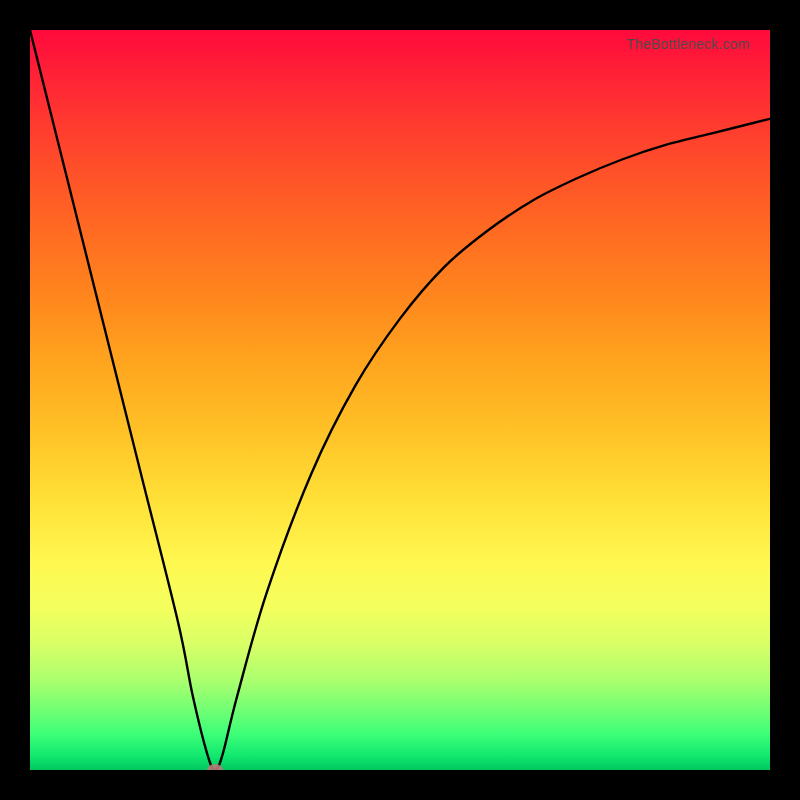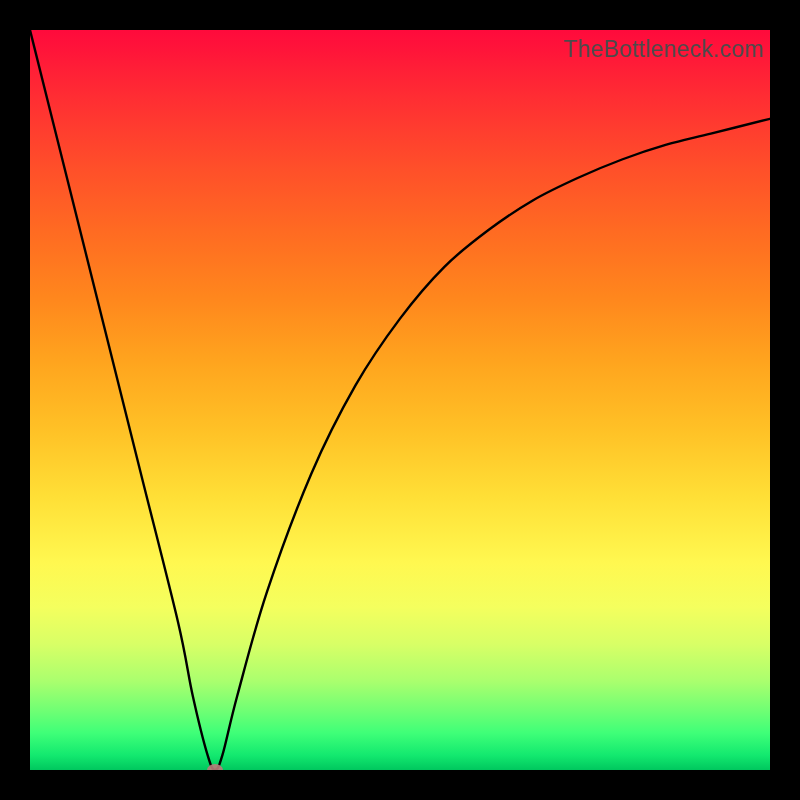--- a/index.html
+++ b/index.html
@@ -40,23 +40,23 @@
       #aaff6e 88%,
       #6fff74 92%,
       #3fff78 95%,
       #13e96f 98%,
       #00c75e 100%
     );
   }
   .watermark {
     position: absolute;
     top: 6px;
-    right: 6px;
+    right: 20px;
     color: #4b4b4b;
-    font-size: 23px;
+    font-size: 14px;
     font-weight: 500;
     letter-spacing: 0.2px;
     user-select: none;
   }
   svg.curve {
     position: absolute;
     left: 0;
     top: 0;
     width: 740px;
     height: 740px;

